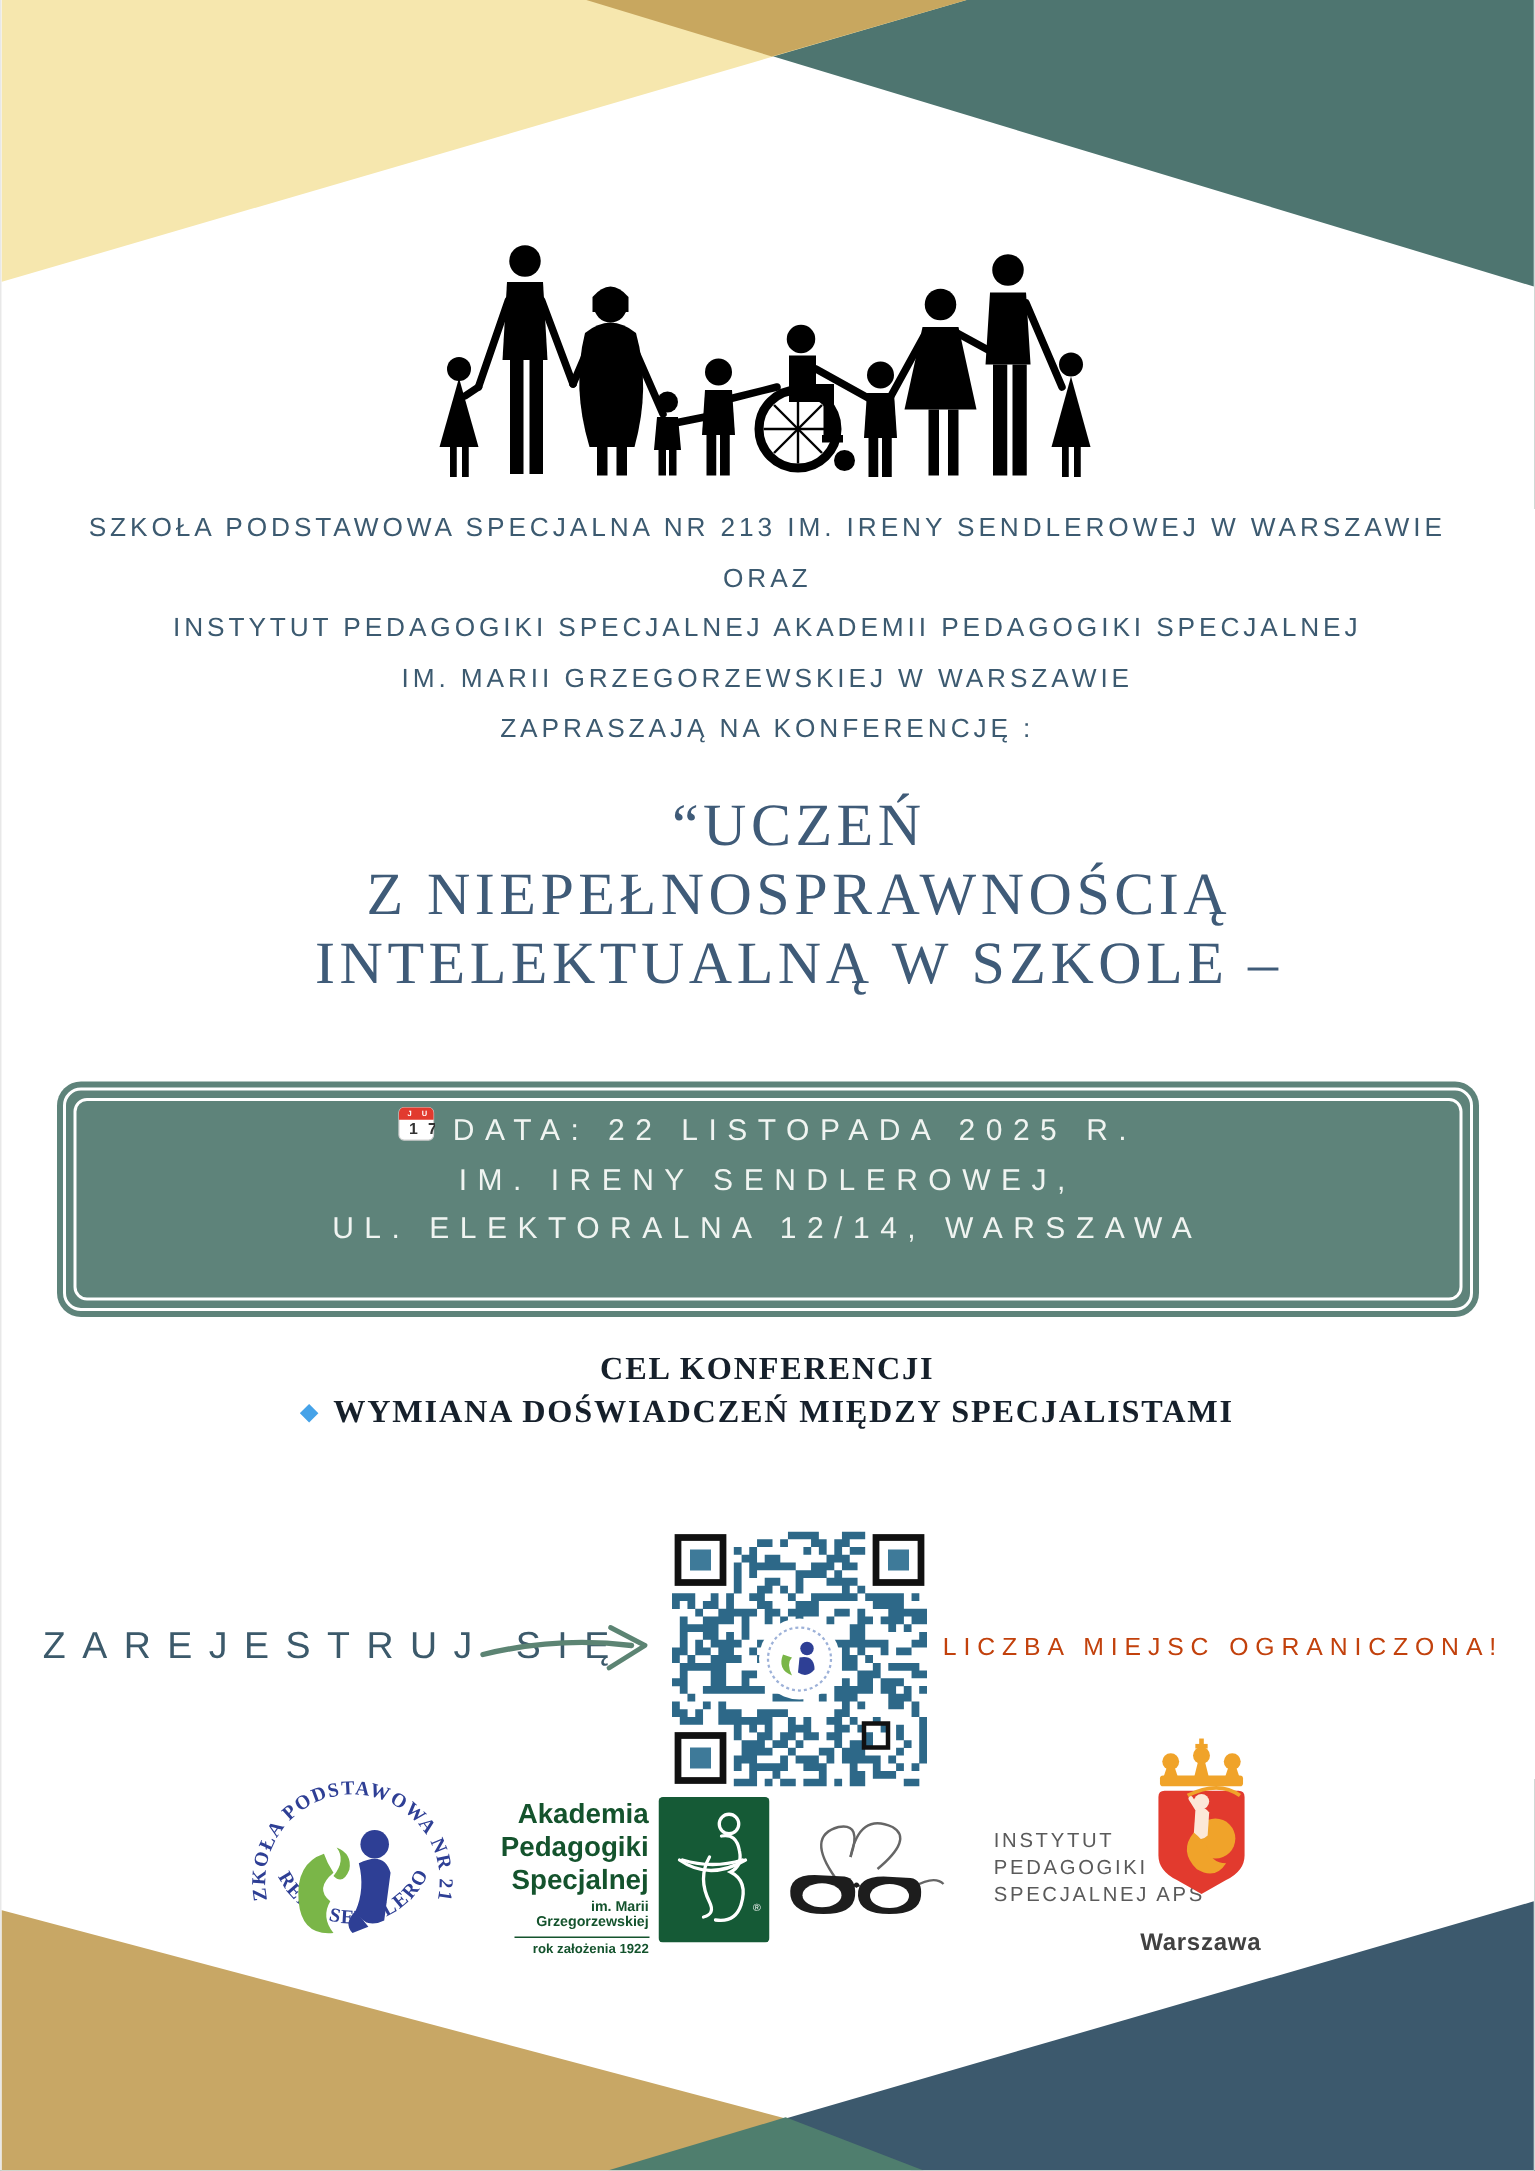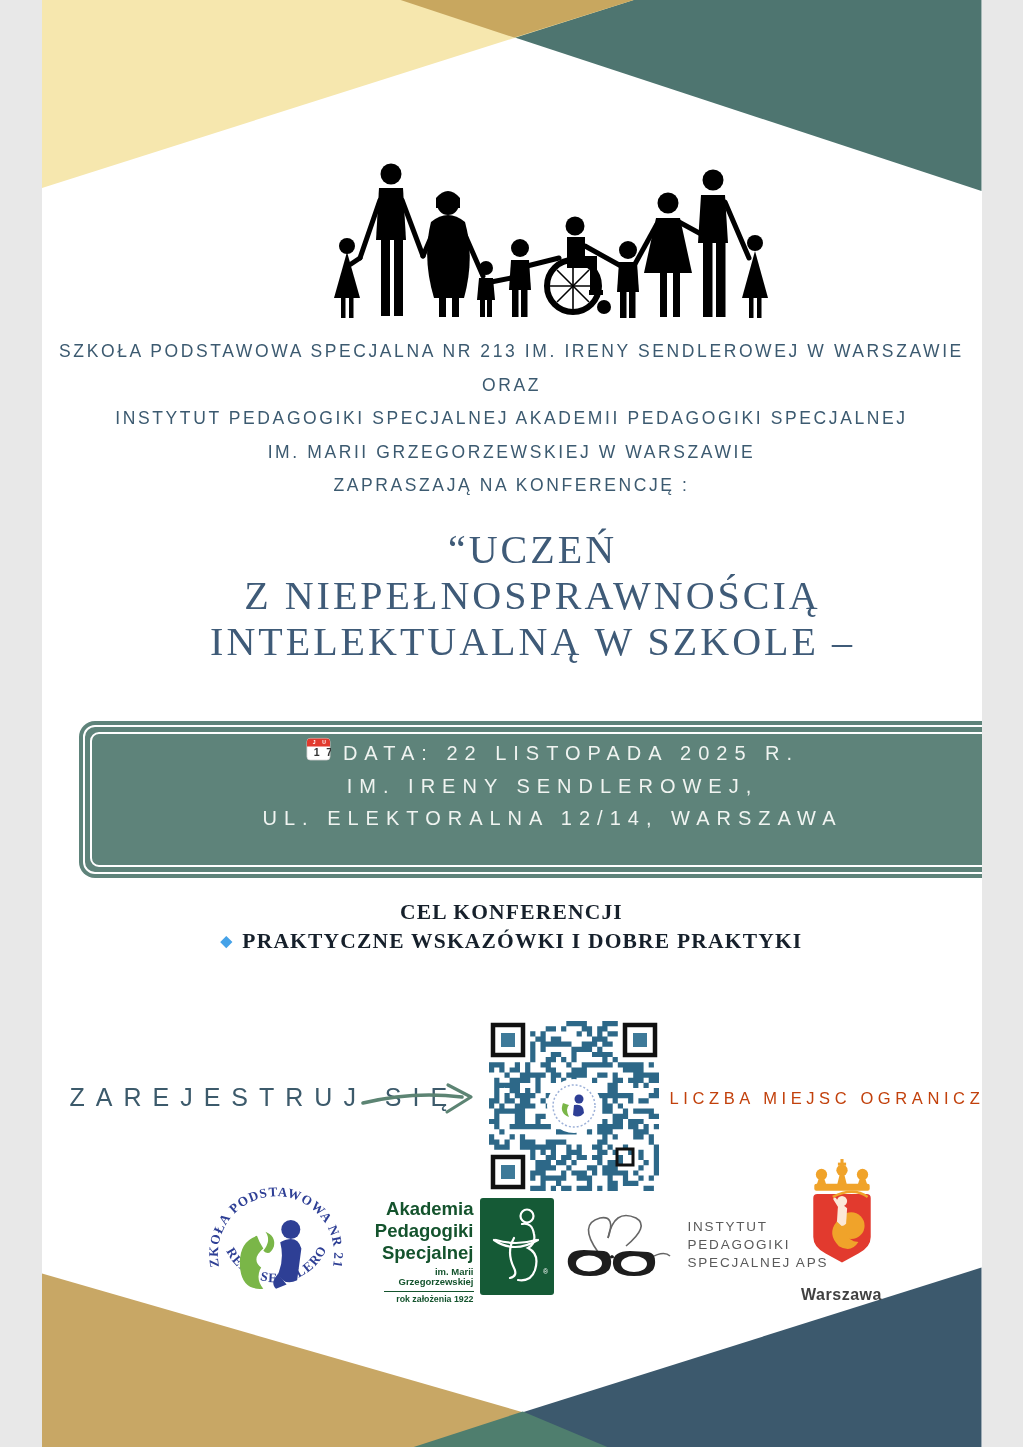--- a/index.html
+++ b/index.html
@@ -1,16 +1,16 @@
 <!DOCTYPE html>
 <html lang="pl"><head>
 <meta charset="utf-8">
 <style>
   html,body{margin:0;padding:0;background:#e8e8e8;}
-  .poster{position:relative;width:940px;height:1447px;background:#ffffff;overflow:hidden;
+  .poster{position:relative;width:1022px;height:1447px;background:#ffffff;overflow:hidden;
           font-family:"Liberation Sans",sans-serif;margin:0 auto;}
   .shape{position:absolute;inset:0;pointer-events:none;}
   .tri-top-teal{background:#4e7570;clip-path:polygon(38.2% 0,100% 0,100% 13.2%);}
   .tri-top-yellow{background:#f6e7ae;clip-path:polygon(0 0,63% 0,0 13%);}
   .tri-top-tan{background:#c8a75f;clip-path:polygon(38.2% 0,63% 0,50.3% 2.6%);}
   .tri-bot-gold{background:#c8a765;clip-path:polygon(0 88%,51.2% 97.6%,40.4% 100%,0 100%);}
   .tri-bot-slate{background:#3c596d;clip-path:polygon(100% 87.6%,100% 100%,59.4% 100%,51.2% 97.6%);}
   .tri-bot-teal{background:#4f7e6e;clip-path:polygon(51.2% 97.55%,60.2% 100%,39.6% 100%);}
 
   .hero{position:absolute;left:280px;top:146px;width:462px;height:178px;}
@@ -43,21 +43,21 @@
   .register-note{position:absolute;left:628px;top:1089px;width:380px;color:#c2410c;
     font-size:16.5px;letter-spacing:4.6px;font-weight:400;}
 
   .logo-school{position:absolute;left:160px;top:1183px;}
   .logo-aps{position:absolute;left:328px;top:1198px;display:flex;gap:6px;}
   .aps-text{width:104px;text-align:right;color:#14532d;line-height:1.05;}
   .aps-text .big{font-size:18.5px;font-weight:700;line-height:22px;}
   .aps-text .small{font-size:9.5px;font-weight:700;margin-top:3px;}
   .aps-text .rule{border-top:1.5px solid #14532d;margin:4px 0 3px 14px;}
   .aps-text .tiny{font-size:8.8px;font-weight:700;}
-  .logo-inst{position:absolute;left:522px;top:1206px;display:flex;align-items:center;gap:12px;}
+  .logo-inst{position:absolute;left:522px;top:1206px;display:flex;align-items:center;gap:28px;}
   .inst-text{color:#5a5a5a;font-size:13.5px;letter-spacing:1.8px;line-height:18px;}
   .logo-warsaw{position:absolute;left:740px;top:1158px;width:120px;text-align:center;}
   .warsaw-label{margin-top:4px;color:#414141;font-size:16px;font-weight:600;letter-spacing:0.5px;}
 </style>
 </head>
 <body>
 
 <div class="poster">
 
   <div class="shape tri-top-teal"></div>
@@ -172,21 +172,21 @@
         <span>DATA: 22 LISTOPADA 2025 R.</span>
       </div>
       <div>IM. IRENY SENDLEROWEJ,</div>
       <div>UL. ELEKTORALNA 12/14, WARSZAWA</div>
     </div>
   </div>
 
   <div class="goals">
     <div>CEL KONFERENCJI</div>
     <div class="item">
-      <span class="bullet">◆</span><span>PRAKTYCZNE WSKAZÓWKI I DOBRE PRAKTYKI</span>
+      <span class="bullet">◆</span><span>WYMIANA DOŚWIADCZEŃ MIĘDZY SPECJALISTAMI</span>
     </div>
   </div>
 
   <div class="register-cta">ZAREJESTRUJ SIĘ</div>
   <div class="register-arrow">
     <svg width="118" height="36" viewBox="0 0 118 36">
       <path d="M3,21 C36,13 70,11 102,15" fill="none" stroke="#5c8473" stroke-width="3.6" stroke-linecap="round"></path>
       <path d="M88,3 L111,15 L87,30" fill="none" stroke="#5c8473" stroke-width="3.2" stroke-linecap="round" stroke-linejoin="round"></path>
     </svg>
   </div>

